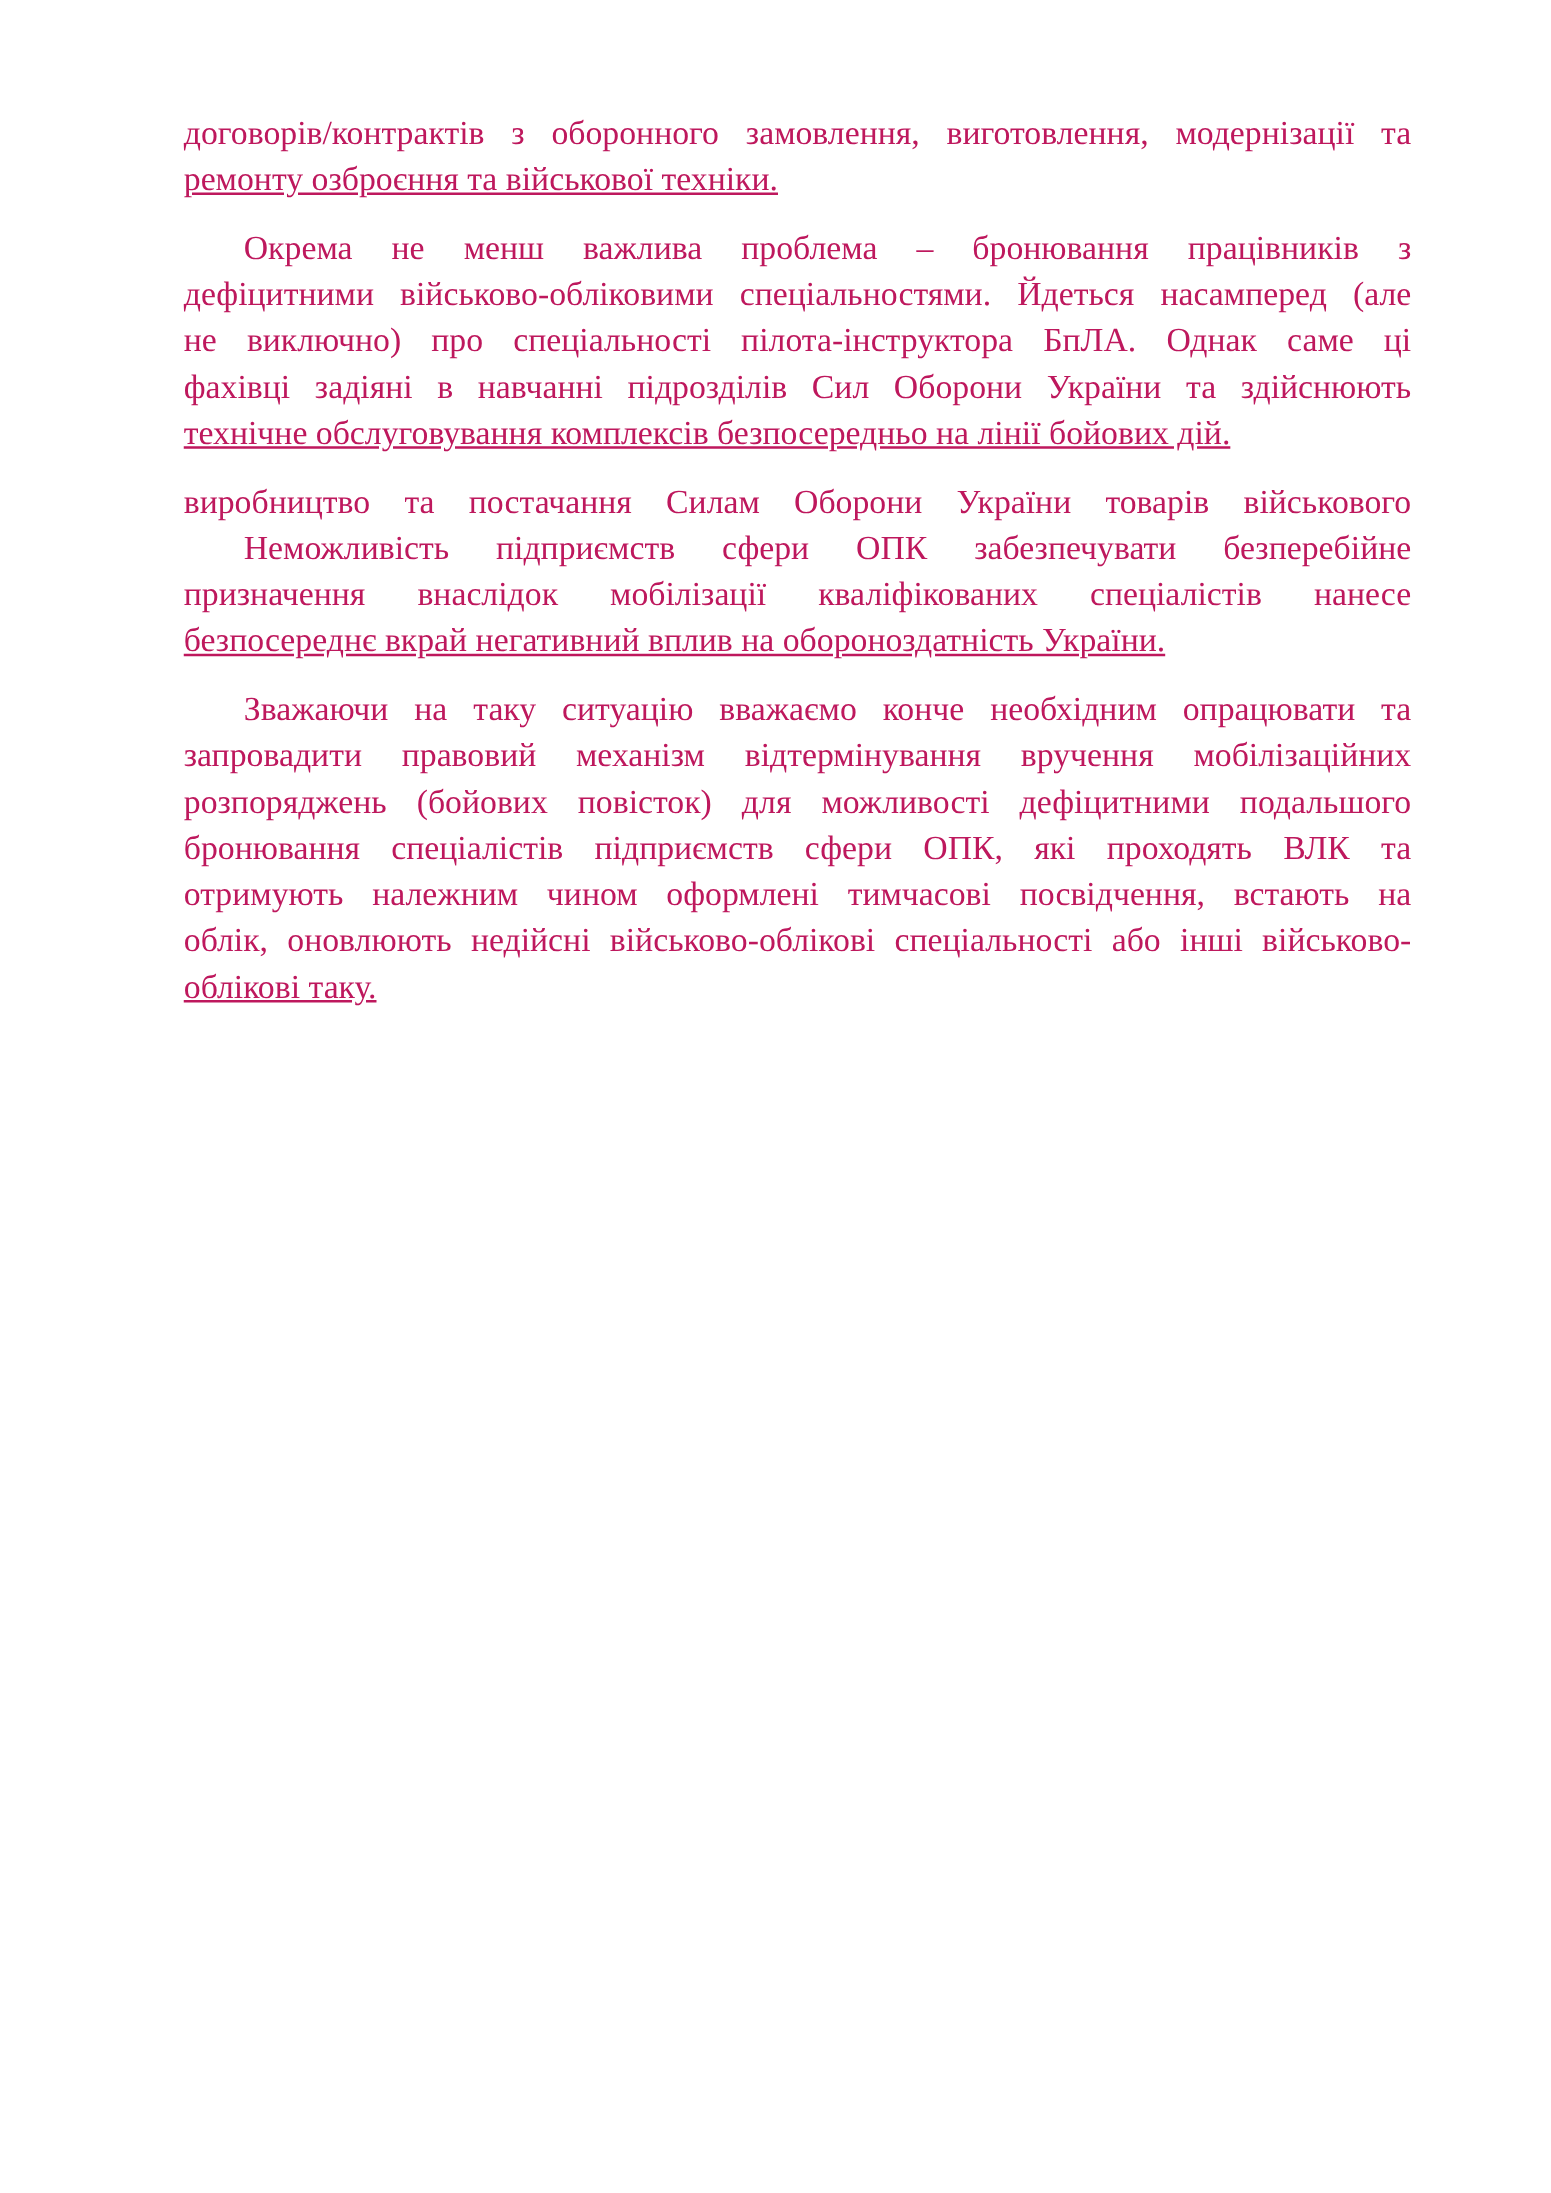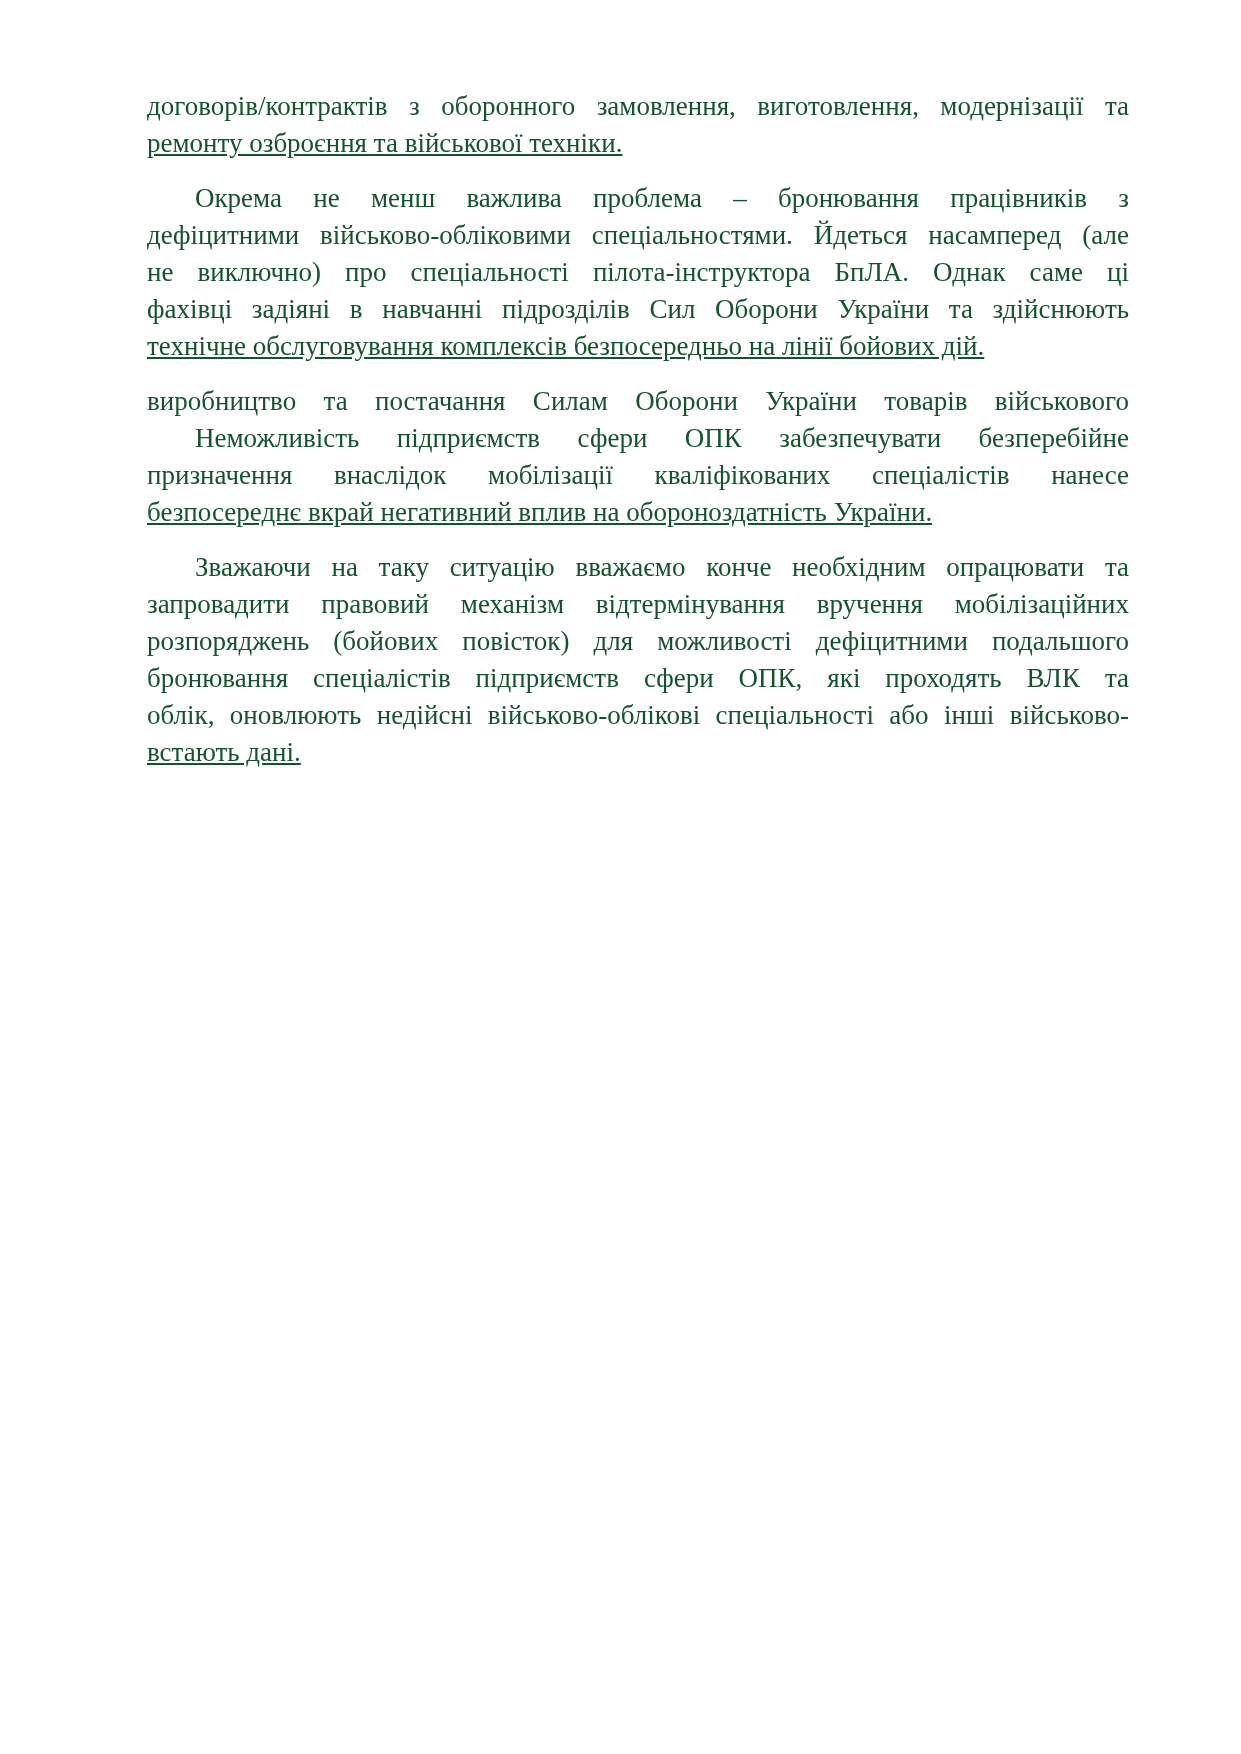--- a/index.html
+++ b/index.html
@@ -11,21 +11,21 @@
     position: relative;
     width: 1241px;
     height: 1754px;
     margin: 0 auto;
     background: #ffffff;
     box-sizing: border-box;
     padding: 88px 112px 0 147px;
     font-family: "Liberation Serif", "DejaVu Serif", serif;
     font-size: 27px;
     line-height: 37px;
-    color: #14532d;
+    color: #be185d;
     overflow: hidden;
   }
   .paragraph {
     margin: 0 0 18px 0;
   }
   .line {
     text-align: justify;
     text-align-last: justify;
     white-space: normal;
   }
@@ -58,17 +58,18 @@
         <div class="line">виробництво та постачання Силам Оборони України товарів військового</div>
         <div class="line first">Неможливість підприємств сфери ОПК забезпечувати безперебійне</div>
         <div class="line">призначення внаслідок мобілізації кваліфікованих спеціалістів нанесе</div>
         <div class="line last">безпосереднє вкрай негативний вплив на обороноздатність України.</div>
       </div>
       <div class="paragraph indent">
         <div class="line first">Зважаючи на таку ситуацію вважаємо конче необхідним опрацювати та</div>
         <div class="line">запровадити правовий механізм відтермінування вручення мобілізаційних</div>
         <div class="line">розпоряджень (бойових повісток) для можливості дефіцитними подальшого</div>
         <div class="line">бронювання спеціалістів підприємств сфери ОПК, які проходять ВЛК та</div>
+        <div class="line">отримують належним чином оформлені тимчасові посвідчення, встають на</div>
         <div class="line">облік, оновлюють недійсні військово-облікові спеціальності або інші військово-</div>
-        <div class="line last">встають дані.</div>
+        <div class="line last">облікові таку.</div>
       </div>
     </section>
 </main>
 
 </body></html>

